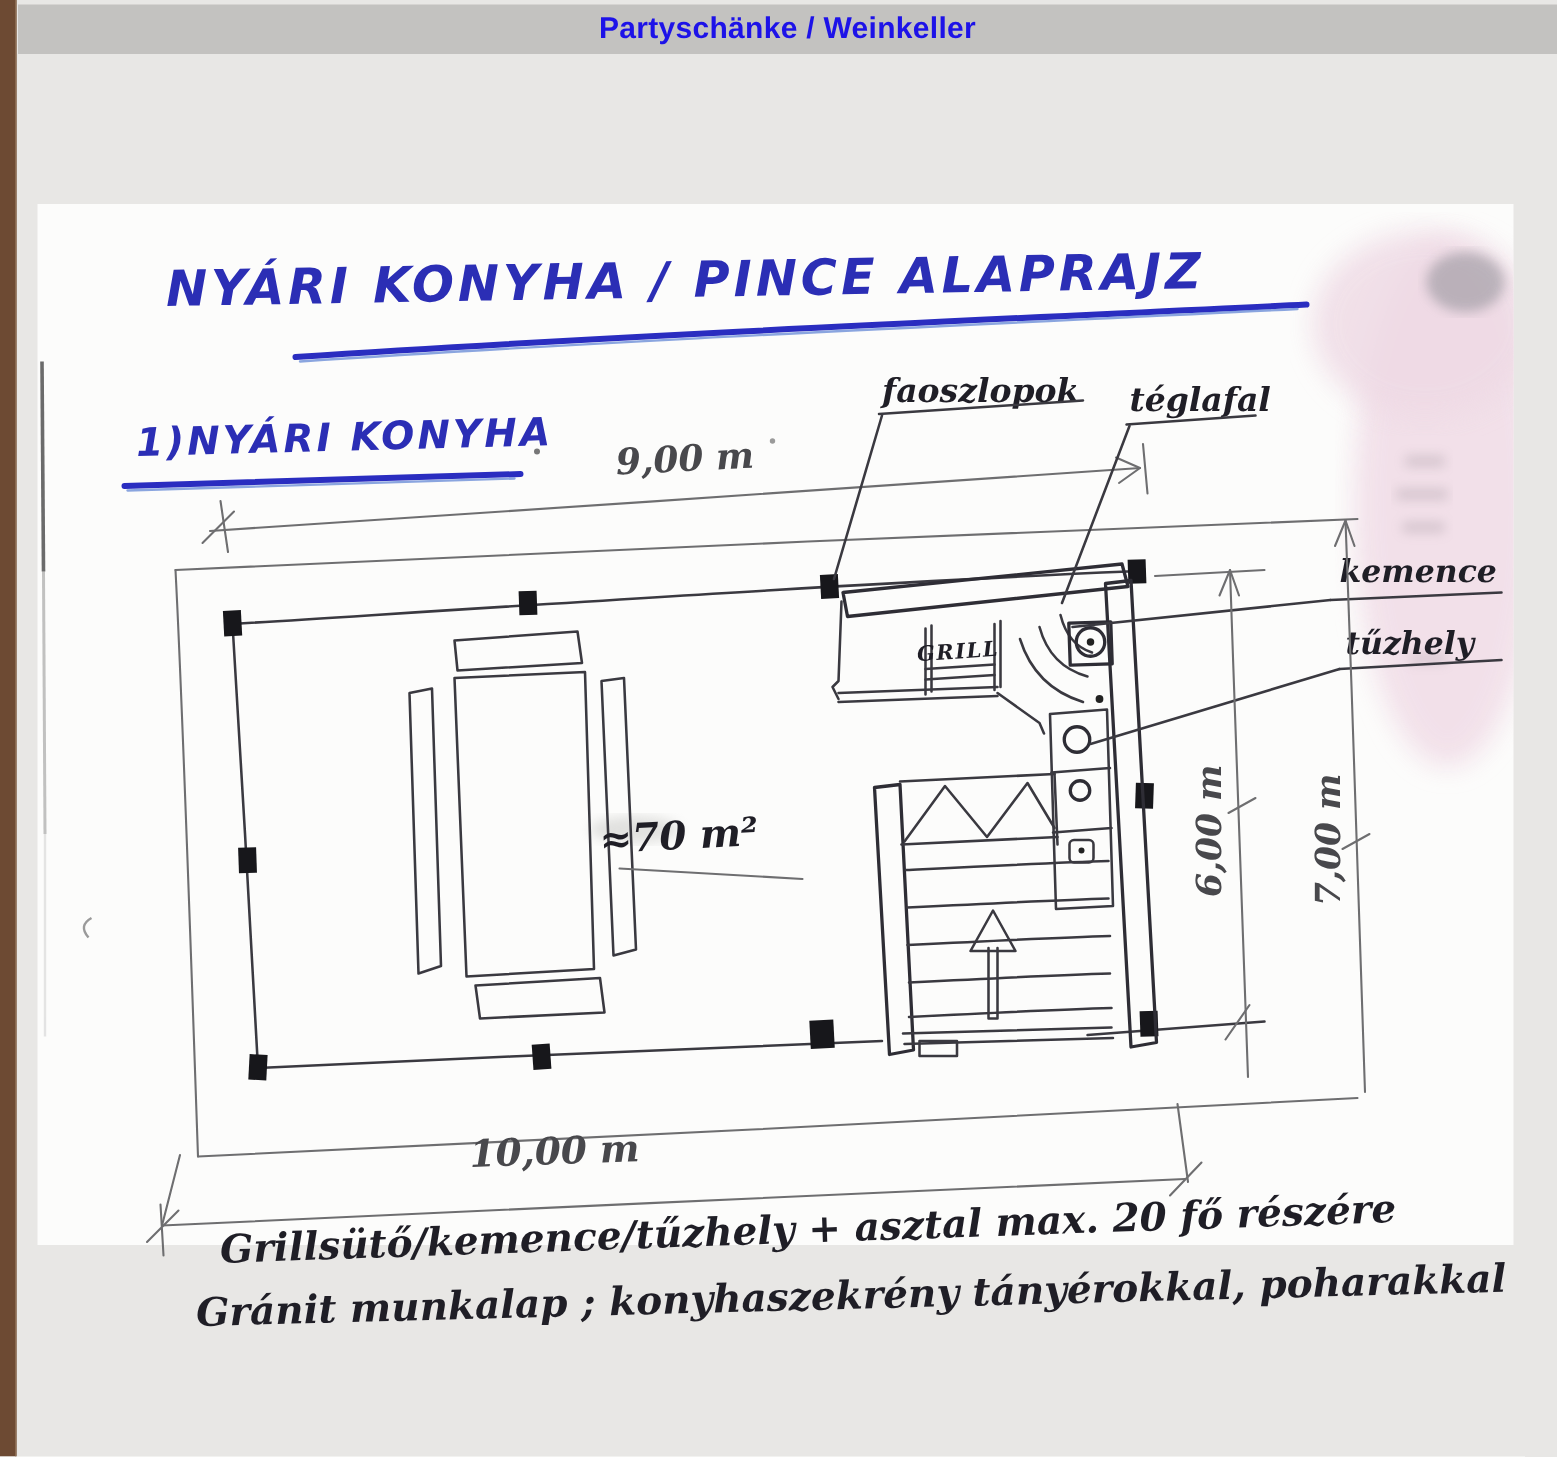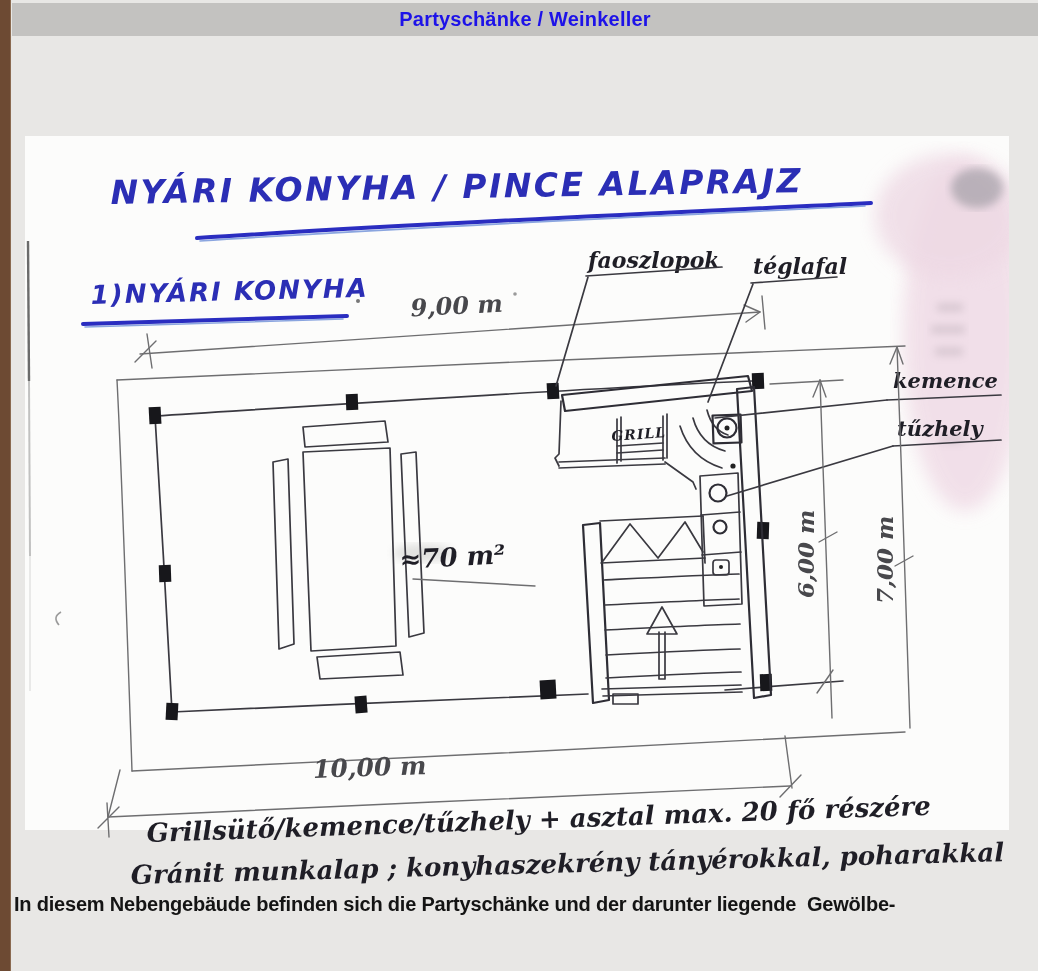--- a/index.html
+++ b/index.html
@@ -247,14 +247,13 @@
   </g>
 
   <g>
     <text class="hw-ink" x="122" y="706" font-size="26" transform="rotate(-2 122 706)">Grillsütő/kemence/tűzhely + asztal max. 20 fő részére</text>
     <text class="hw-ink" x="106" y="748" font-size="26" transform="rotate(-1.5 106 748)">Gránit munkalap ; konyhaszekrény tányérokkal, poharakkal</text>
   </g>
 </svg>
 </div>
 
 <div class="caption">
-  <div>In diesem Nebengebäude befinden sich die Partyschänke und der darunter liegende  Gewölbe-</div>
 </div>
 
 </body></html>

